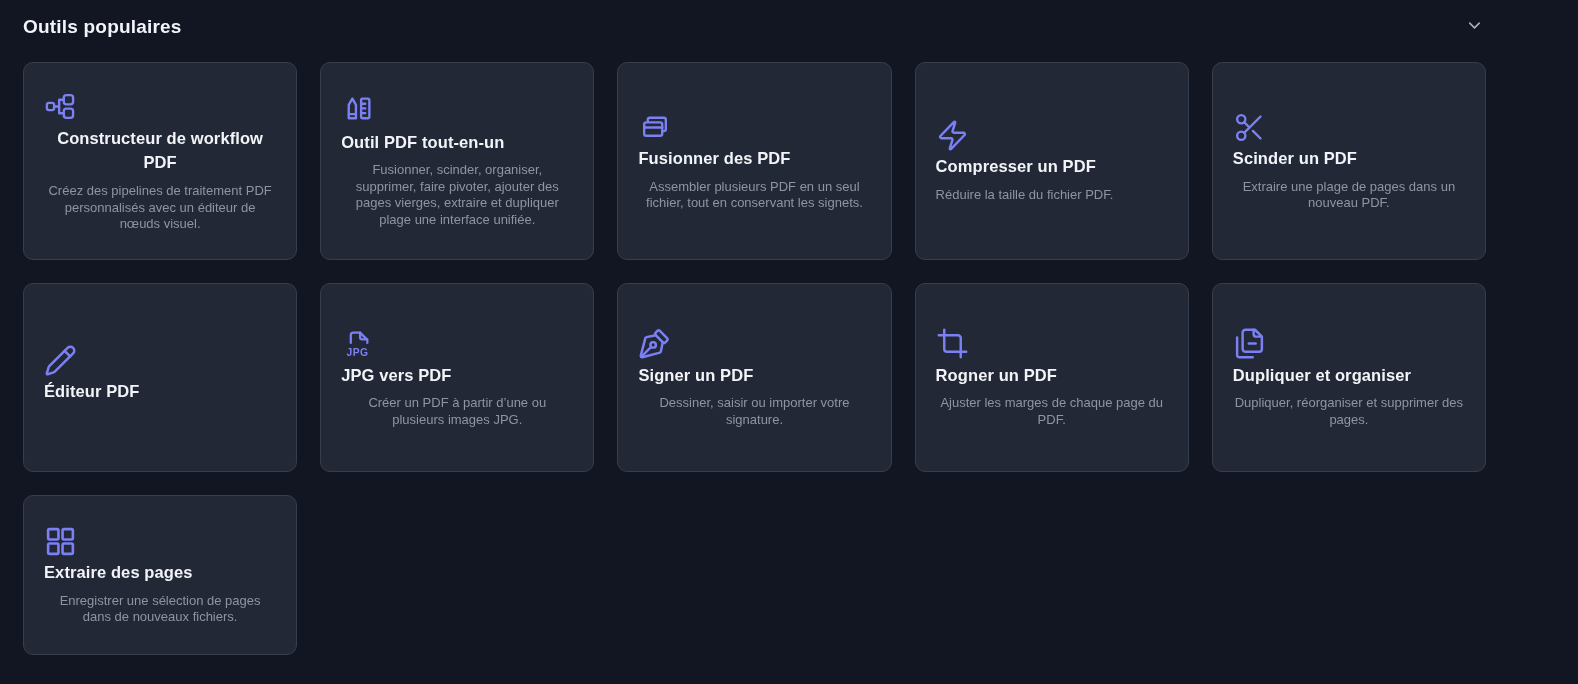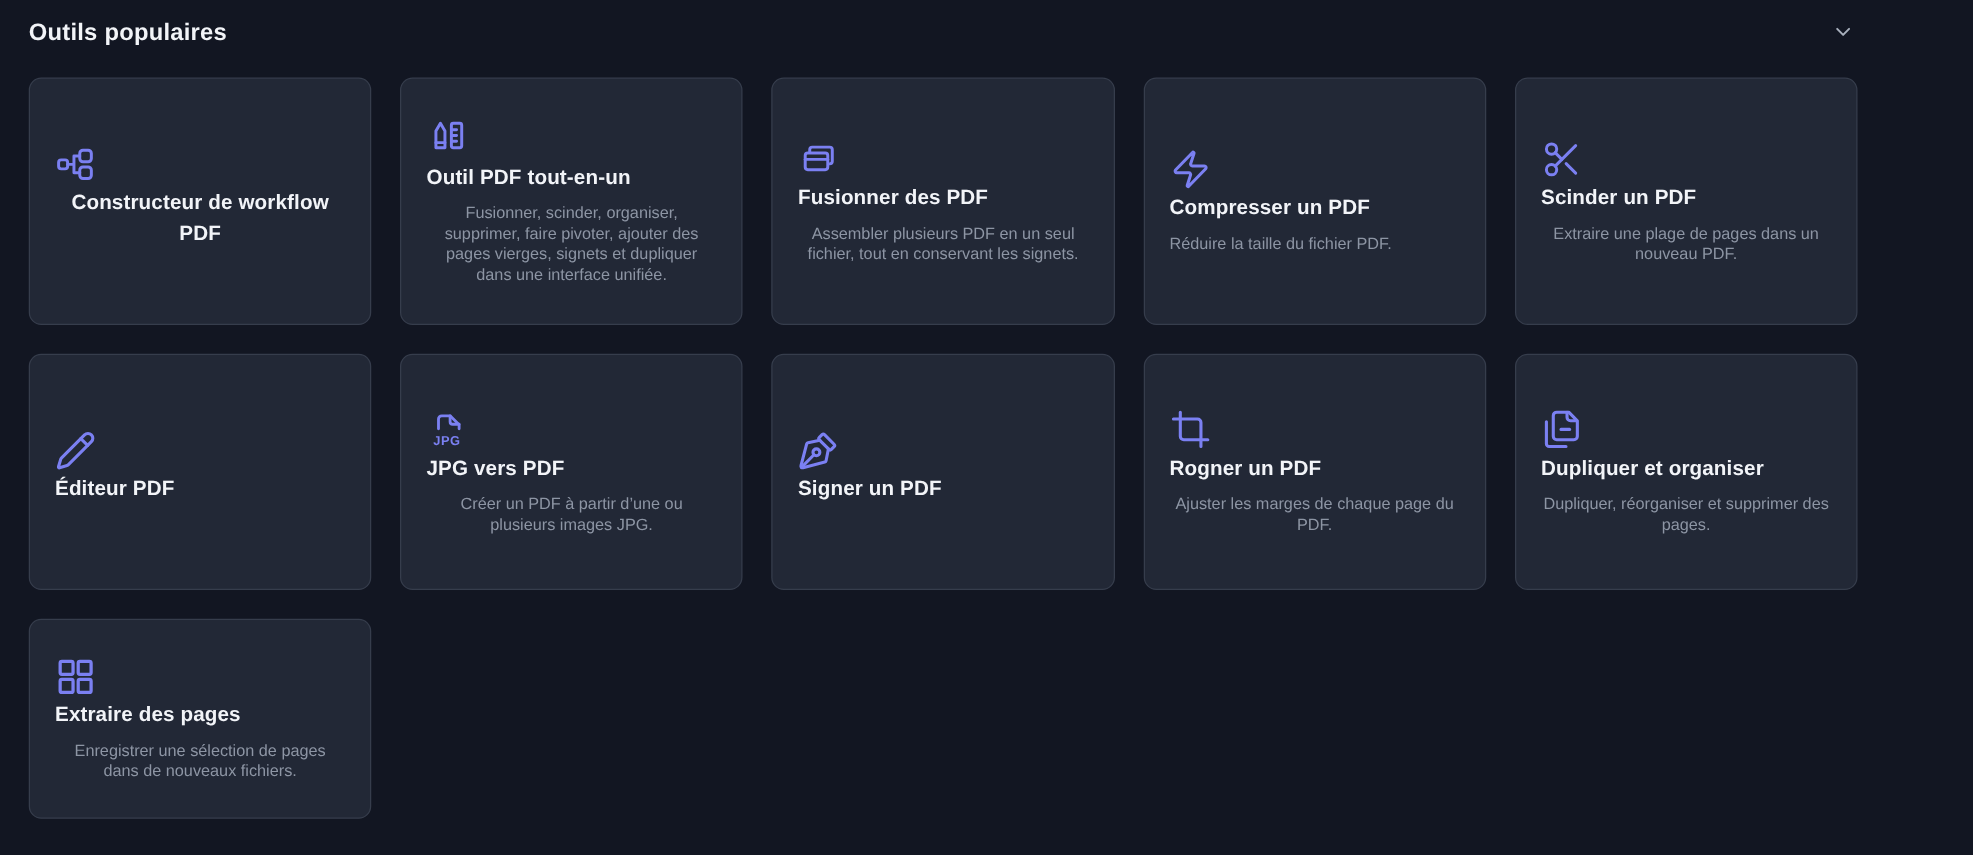--- a/index.html
+++ b/index.html
@@ -79,33 +79,34 @@
   <div class="card">
     <div class="icon">
     <svg width="33" height="33" viewBox="0 0 32 32" fill="none" stroke="currentColor" stroke-width="2.3" stroke-linecap="round" stroke-linejoin="round">
       <rect x="2.8" y="12.5" width="7" height="7" rx="2"></rect>
       <rect x="19.2" y="5" width="9" height="9" rx="2.5"></rect>
       <rect x="19.2" y="18" width="9" height="9" rx="2.5"></rect>
       <path d="M9.8 16 H14.7 M14.7 9.5 V22.5 M14.7 9.5 H19.2 M14.7 22.5 H19.2"></path>
     </svg>
   </div>
     <h3 class="title">Constructeur de workflow PDF</h3>
+    <p class="desc">Créez des pipelines de traitement PDF personnalisés avec un éditeur de nœuds visuel.</p>
   </div>
 
   <div class="card">
     <div class="icon">
     <svg width="33" height="33" viewBox="0 0 32 32" fill="none" stroke="currentColor" stroke-width="2.3" stroke-linecap="round" stroke-linejoin="round">
       <path d="M7.5 23.5 V10.5 L11 4.5 L14.5 10.5 V23.5 Z"></path>
       <path d="M7.5 19.5 H14.5"></path>
       <rect x="19.5" y="4.5" width="8" height="19" rx="1.5"></rect>
       <path d="M19.5 9.5 h4 M19.5 14 h4 M19.5 18.5 h4"></path>
     </svg>
   </div>
     <h3 class="title">Outil PDF tout-en-un</h3>
-    <p class="desc">Fusionner, scinder, organiser, supprimer, faire pivoter, ajouter des pages vierges, signets et dupliquer dans une interface unifiée.</p>
+    <p class="desc">Fusionner, scinder, organiser, supprimer, faire pivoter, ajouter des pages vierges, extraire et dupliquer plage une interface unifiée.</p>
   </div>
 
   <div class="card">
     <div class="icon">
     <svg width="34" height="33" viewBox="0 0 32 32" fill="none" stroke="currentColor" stroke-width="2.3" stroke-linecap="round" stroke-linejoin="round">
       <rect x="9" y="6.5" width="17.5" height="13" rx="2"></rect>
       <rect x="5.5" y="11" width="17.5" height="13" rx="2" fill="#222836"></rect>
       <path d="M5.5 16 H23"></path>
     </svg>
   </div>
@@ -164,20 +165,21 @@
     <svg width="33" height="33" viewBox="0 0 24 24" fill="none" stroke="currentColor" stroke-width="1.8" stroke-linecap="round" stroke-linejoin="round">
       <g transform="translate(0 24) scale(1 -1)">
         <path d="M15.707 21.293a1 1 0 0 1-1.414 0l-1.586-1.586a1 1 0 0 1 0-1.414l5.586-5.586a1 1 0 0 1 1.414 0l1.586 1.586a1 1 0 0 1 0 1.414z"></path>
         <path d="m18 13-1.375-6.874a1 1 0 0 0-.746-.776L3.235 2.028a1 1 0 0 0-1.207 1.207L5.35 15.879a1 1 0 0 0 .776.746L13 18"></path>
         <path d="m2.3 2.3 7.286 7.286"></path>
         <circle cx="11" cy="11" r="2"></circle>
       </g>
     </svg>
   </div>
     <h3 class="title">Signer un PDF</h3>
+    <p class="desc">Dessiner, saisir ou importer votre signature.</p>
   </div>
 
   <div class="card">
     <div class="icon">
     <svg width="33" height="33" viewBox="0 0 24 24" fill="none" stroke="currentColor" stroke-width="1.8" stroke-linecap="round" stroke-linejoin="round">
       <path d="M6 2v14a2 2 0 0 0 2 2h14"></path>
       <path d="M18 22V8a2 2 0 0 0-2-2H2"></path>
     </svg>
   </div>
     <h3 class="title">Rogner un PDF</h3>

